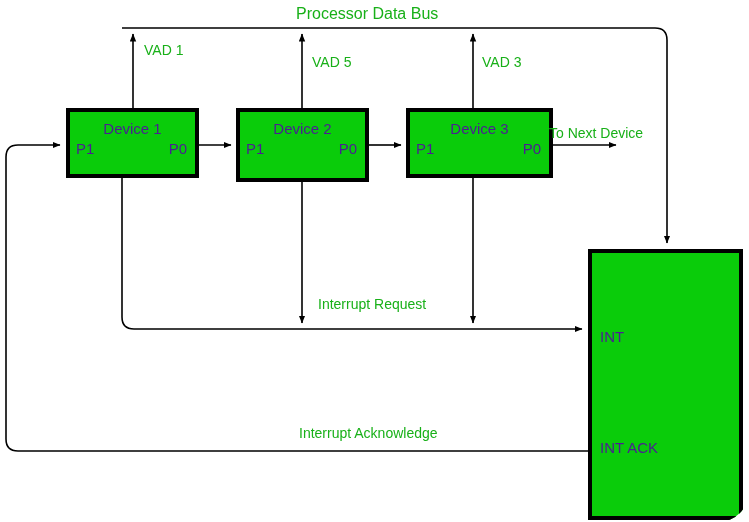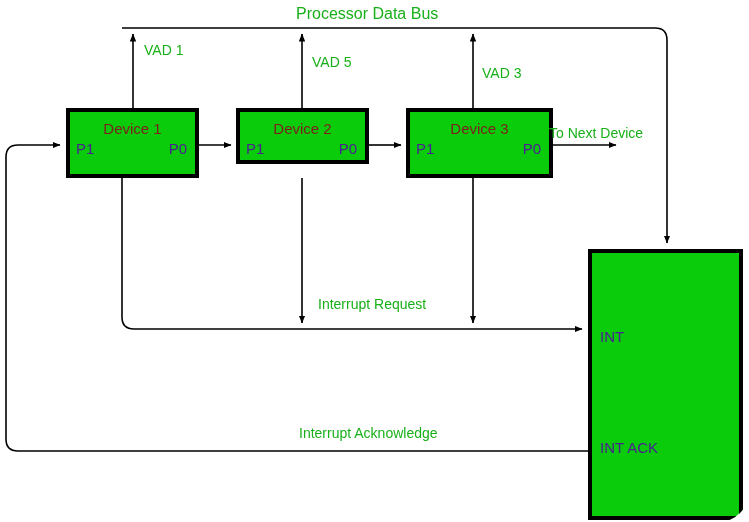--- a/index.html
+++ b/index.html
@@ -29,21 +29,21 @@
     position: absolute;
     background: #0ACC0A;
     border: 4px solid #000000;
     box-sizing: border-box;
   }
   .node-title {
     position: absolute;
     left: 0;
     right: 0;
     text-align: center;
-    color: #7f1d1d;
+    color: #4c1d95;
     font-size: 15px;
     font-family: "Liberation Sans", sans-serif;
     line-height: 17px;
   }
   .port-label {
     position: absolute;
     color: #4c1d95;
     font-size: 15px;
     font-family: "Liberation Sans", sans-serif;
     line-height: 17px;
@@ -109,29 +109,29 @@
 
     <path d="M 473 178 L 473 323" fill="none" stroke="#000000" stroke-width="1.6" marker-end="url(#arrowhead)"></path>
 
     <path d="M 588 451 L 18 451 Q 6 451 6 439 L 6 157 Q 6 145 18 145 L 60 145" fill="none" stroke="#000000" stroke-width="1.6" marker-end="url(#arrowhead)"></path>
   </svg>
 
   <div class="wire-label label-bus" style="left:296px; top:5px;">Processor Data Bus</div>
 
   <div class="wire-label label-vad" style="left:144px; top:41px;">VAD 1</div>
   <div class="wire-label label-vad" style="left:312px; top:53px;">VAD 5</div>
-  <div class="wire-label label-vad" style="left:482px; top:53px;margin-top:11px;">VAD 3</div>
+  <div class="wire-label label-vad" style="left:482px; top:53px;">VAD 3</div>
 
   <div class="node-box" style="left:66px; top:108px; width:133px; height:70px;">
     <div class="node-title" style="top:8px;">Device 1</div>
     <div class="port-label" style="left:6px; top:28px;">P1</div>
     <div class="port-label" style="right:8px; top:28px;">P0</div>
   </div>
 
-  <div class="node-box" style="left:236px; top:108px; width:133px; height:56px;">
+  <div class="node-box" style="left:236px; top:108px; width:133px; height:74px;">
     <div class="node-title" style="top:8px;">Device 2</div>
     <div class="port-label" style="left:6px; top:28px;">P1</div>
     <div class="port-label" style="right:8px; top:28px;">P0</div>
   </div>
 
   <div class="node-box" style="left:406px; top:108px; width:147px; height:70px;">
     <div class="node-title" style="top:8px;">Device 3</div>
     <div class="port-label" style="left:6px; top:28px;">P1</div>
     <div class="port-label" style="right:8px; top:28px;">P0</div>
   </div>

